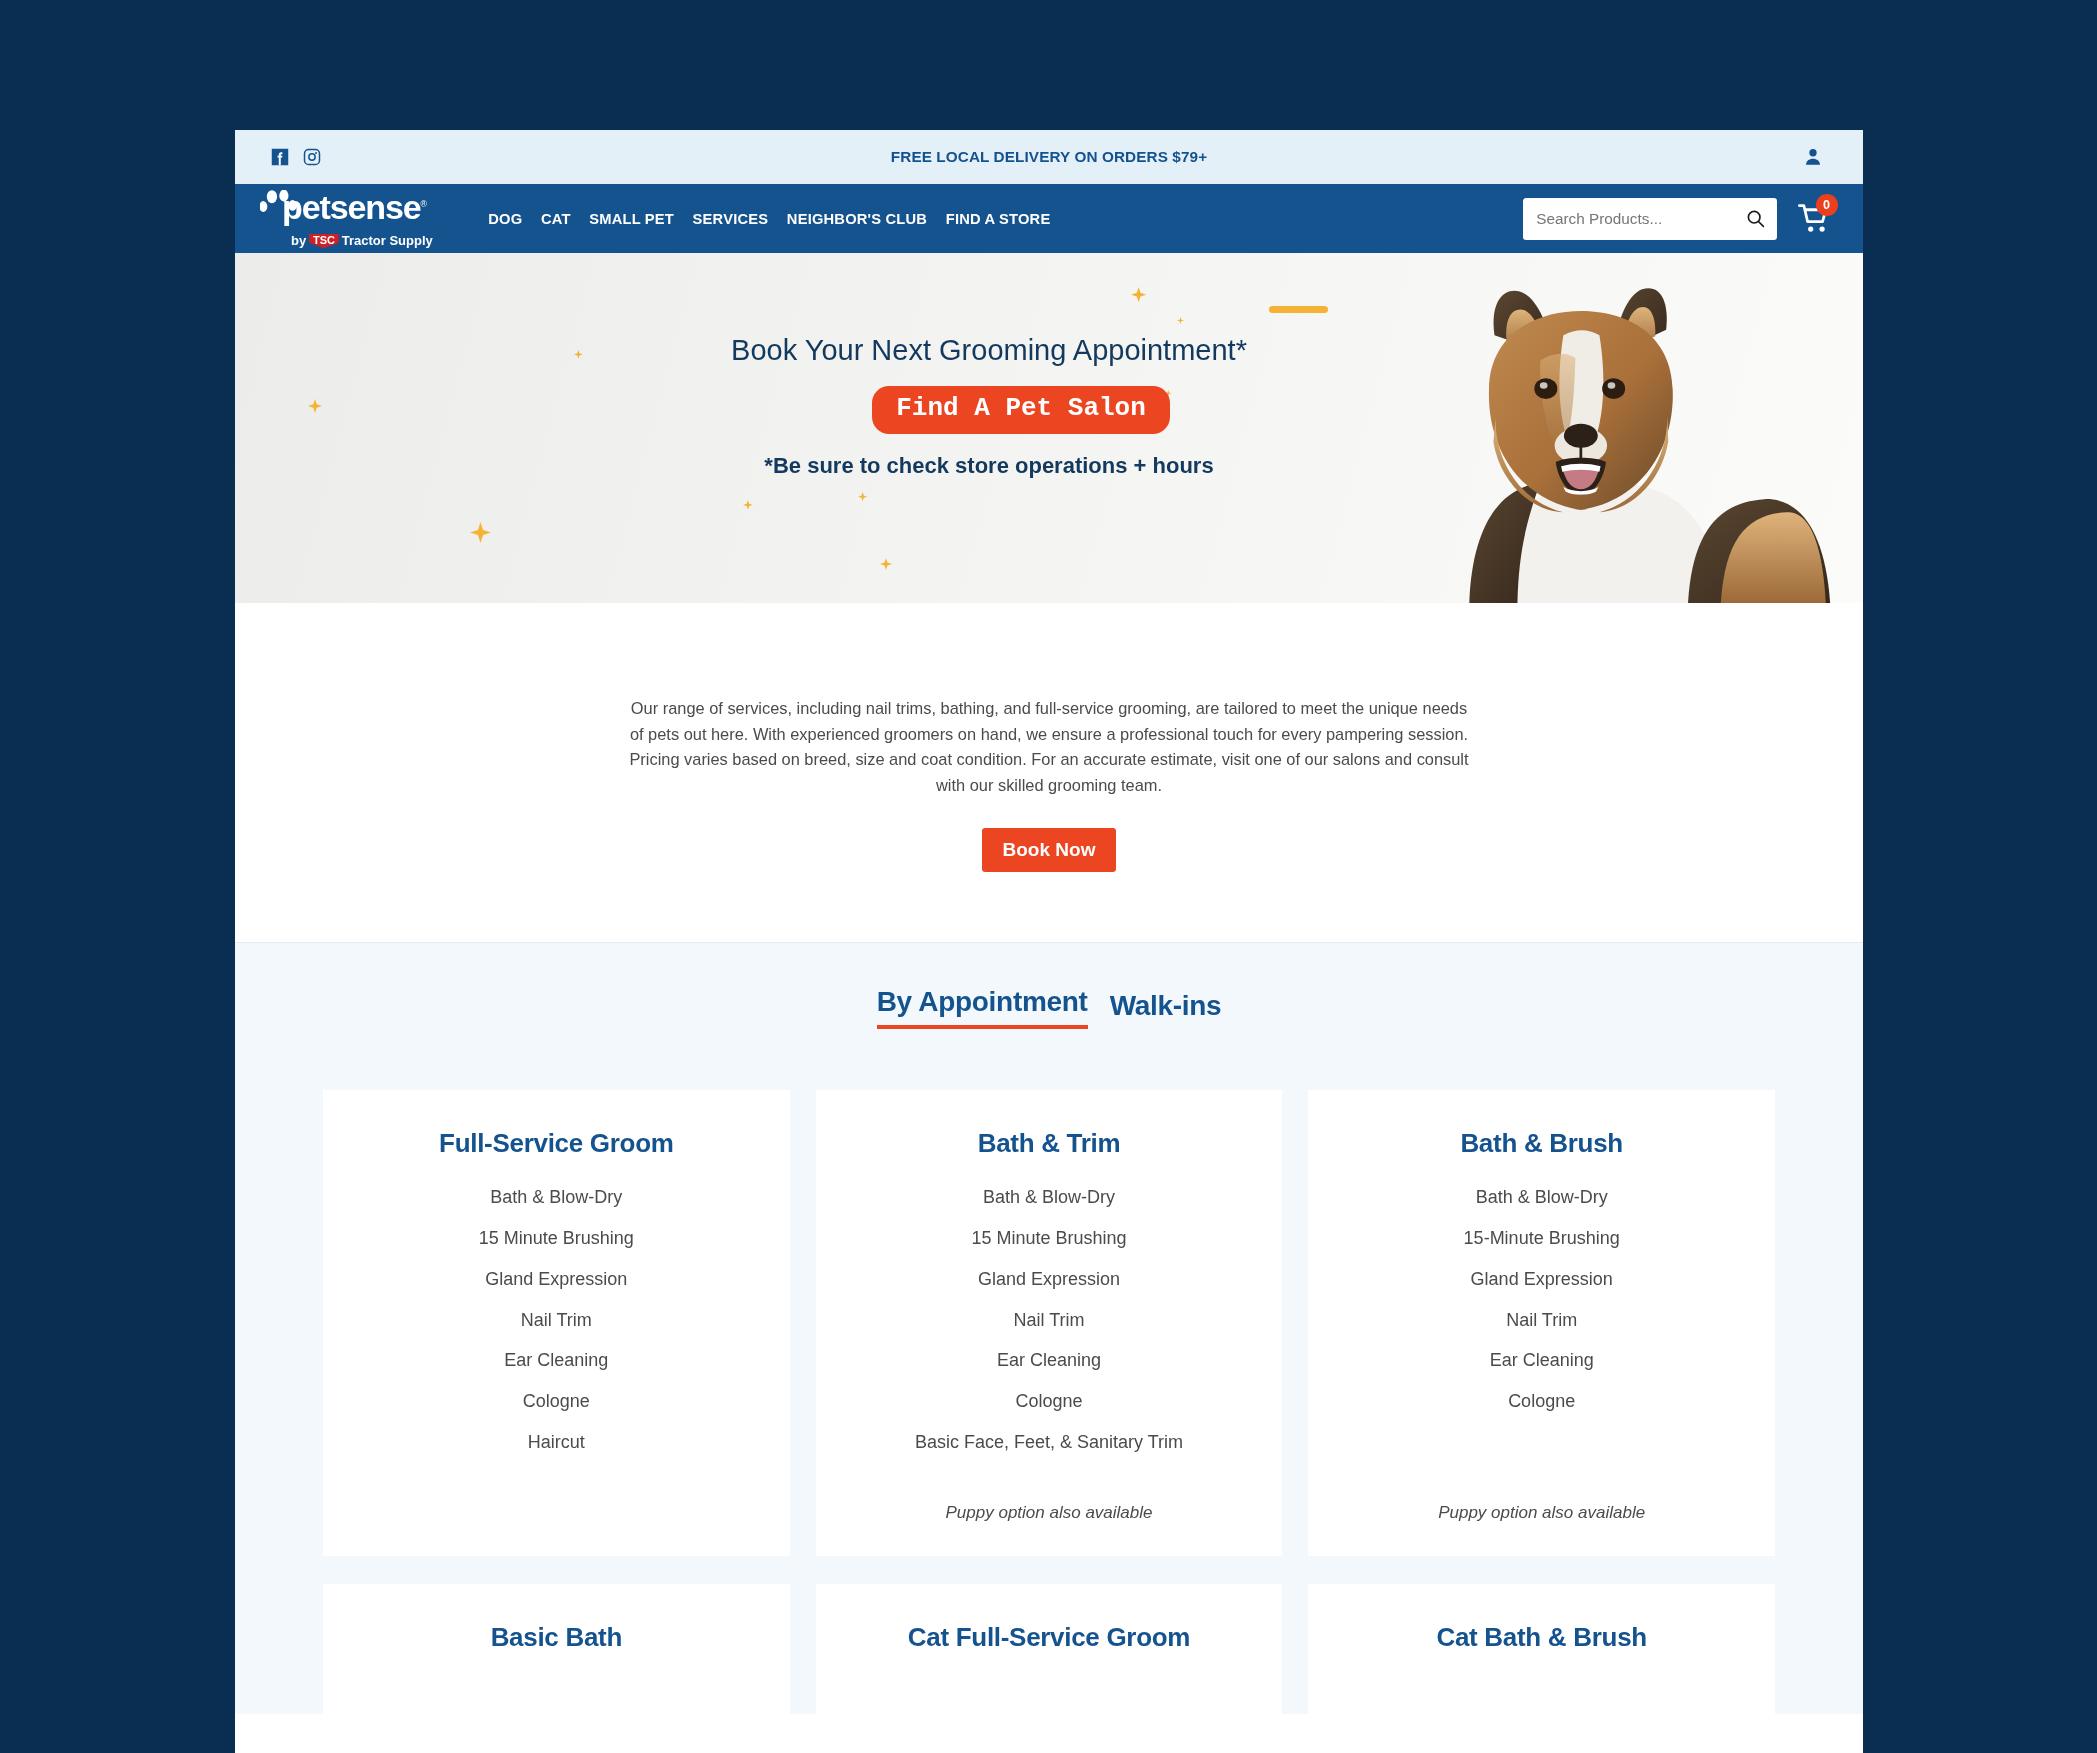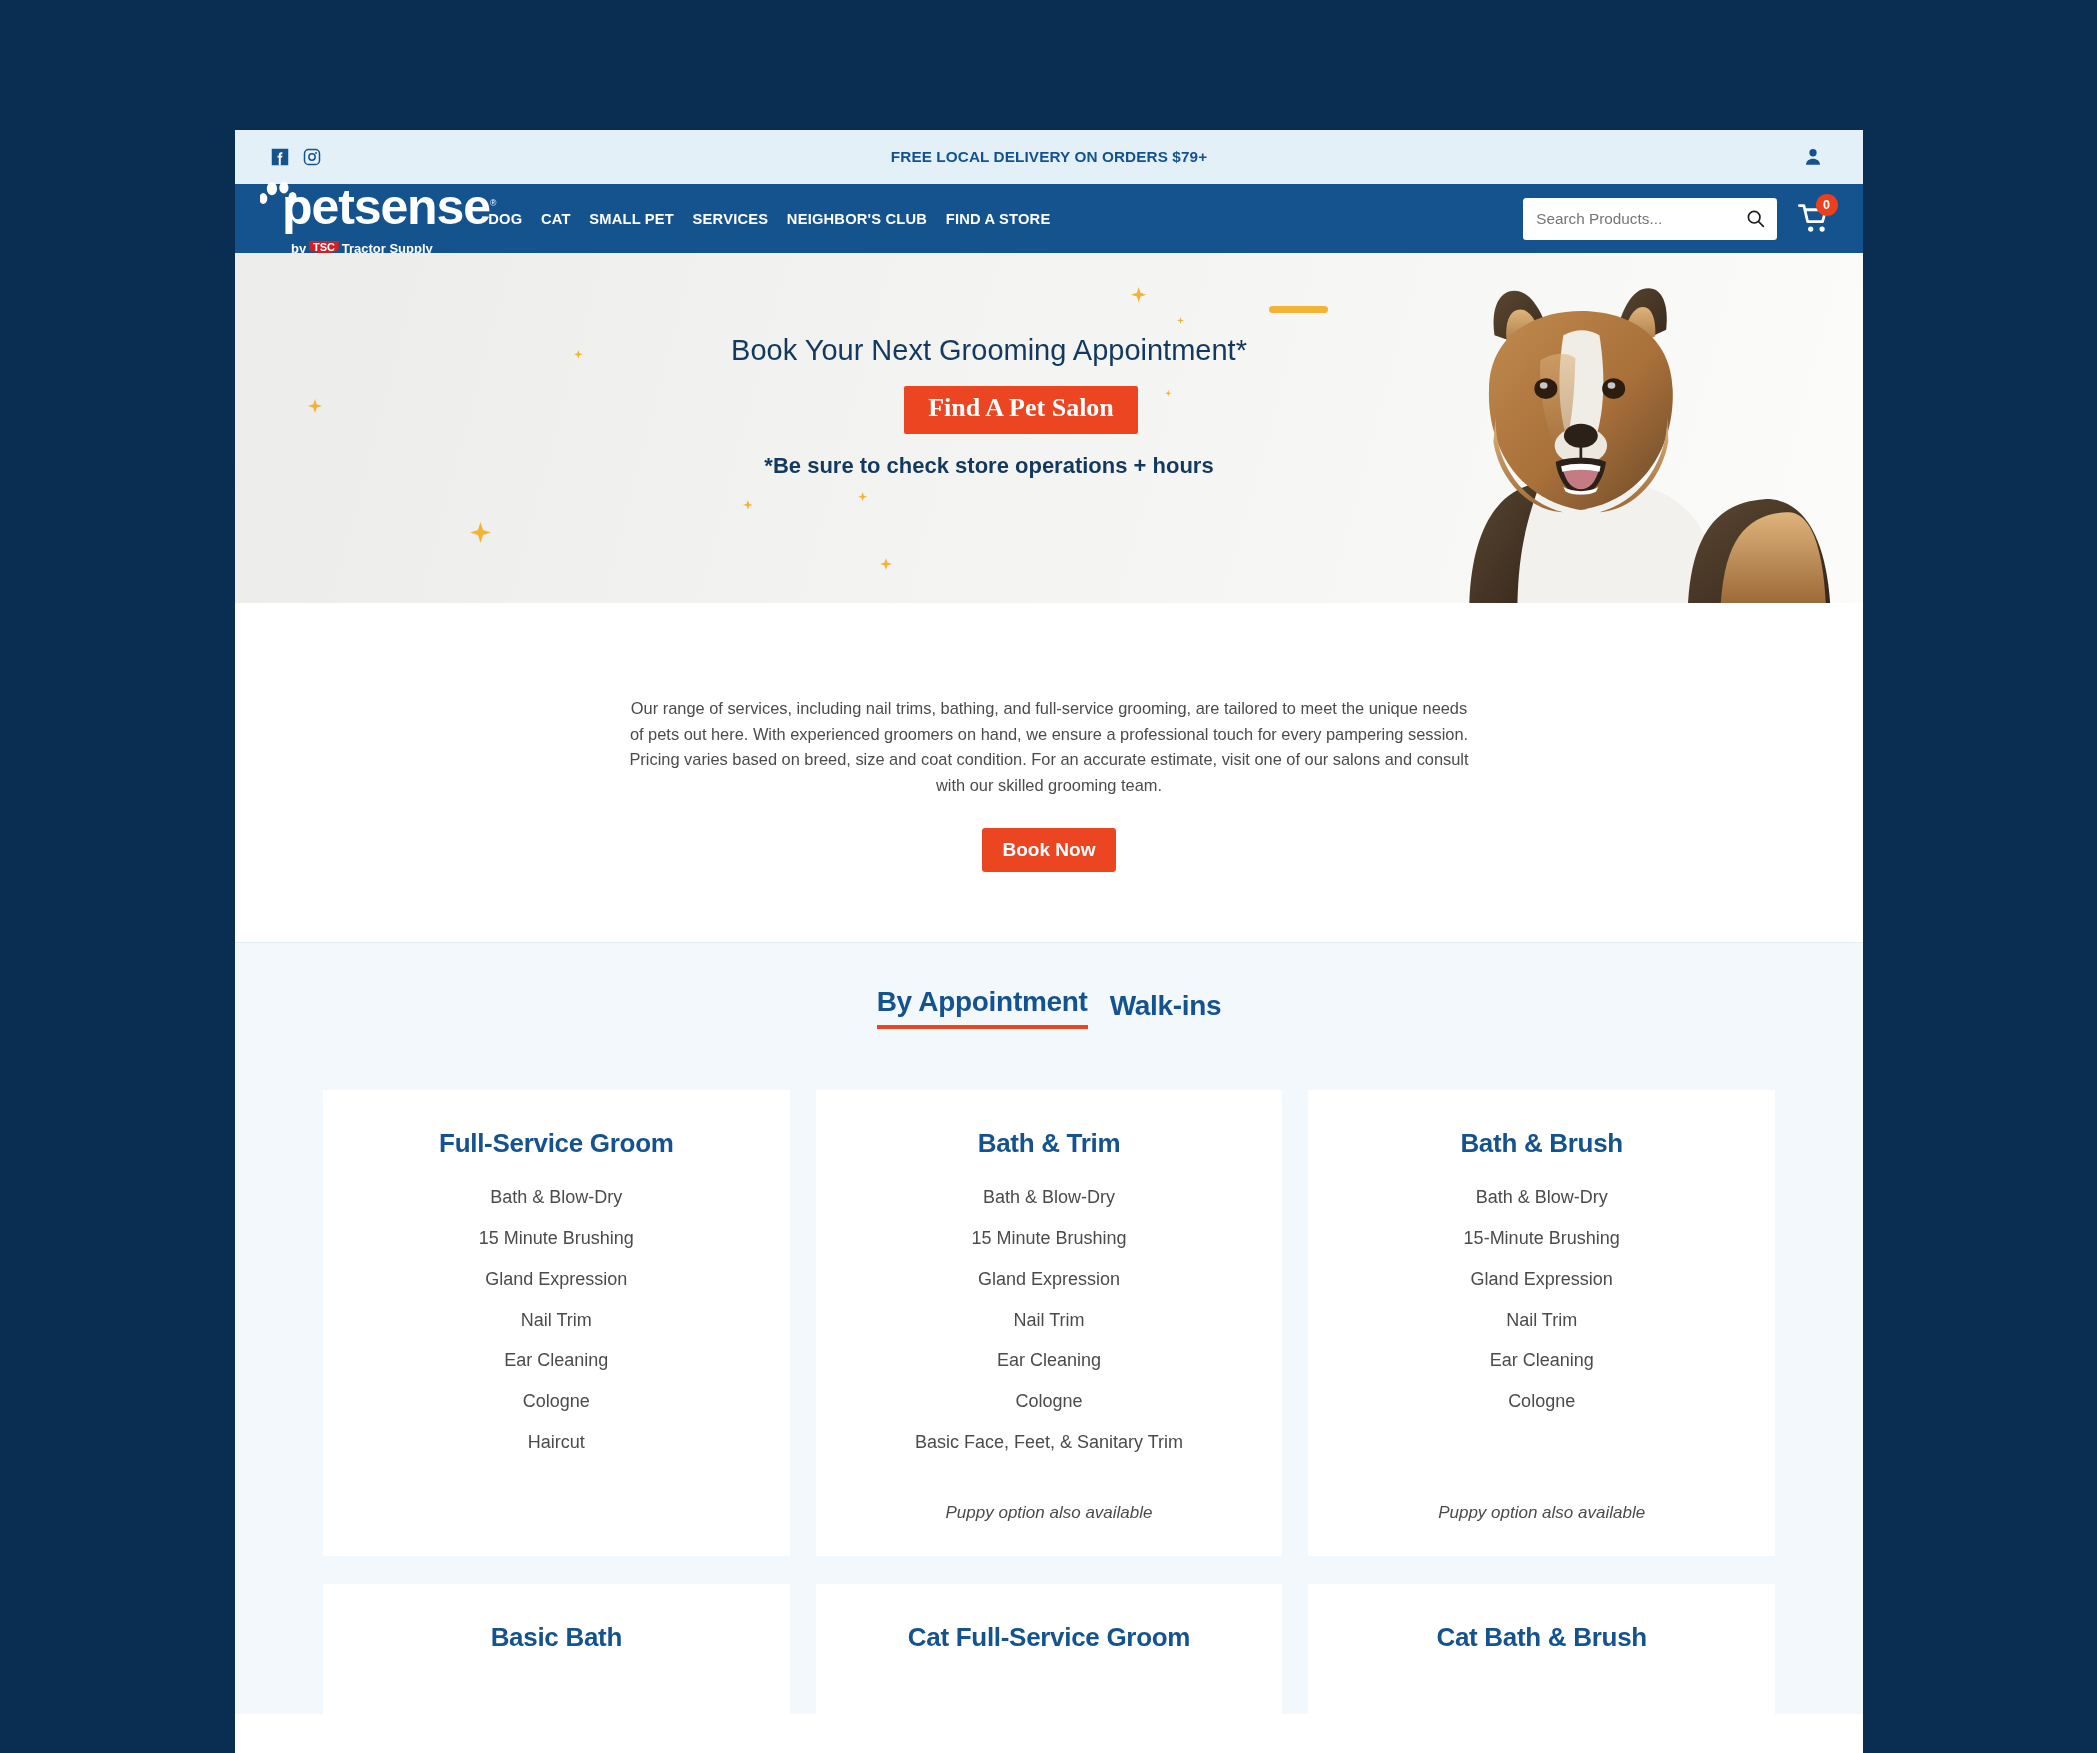--- a/index.html
+++ b/index.html
@@ -65,21 +65,21 @@
   .logo-block {
     width: 213px;
     display: flex;
     flex-direction: column;
     align-items: flex-start;
     color: #ffffff;
     position: relative;
     padding-top: 3.3px;
   }
   .logo-word {
-    font-size: 50px;
+    font-size: 34px;
     font-weight: bold;
     letter-spacing: -1.1px;
     line-height: 0.9;
     margin-left: 22px;
     position: relative;
   }
   .logo-word::after {
     content: "®";
     font-size: 8.7px;
     vertical-align: super;
@@ -208,24 +208,24 @@
   }
   .hero-cta {
     display: inline-block;
     margin-top: 18.6px;
     margin-right: 56px;
     background: #ec4521;
     color: #ffffff;
     font-size: 26px;
     font-weight: bold;
     padding: 7.6px 24px 11px 24px;
-    border-radius: 2px;
+    border-radius: 17px;
     border: none;
     cursor: pointer;
-    font-family: Liberation Serif, serif;
+    font-family: Liberation Mono, monospace;
   }
   .hero-note {
     font-size: 22px;
     font-weight: bold;
     color: #13395e;
     margin-top: 18.6px;
     padding-right: 120px;
   }
   .spark {
     position: absolute;

